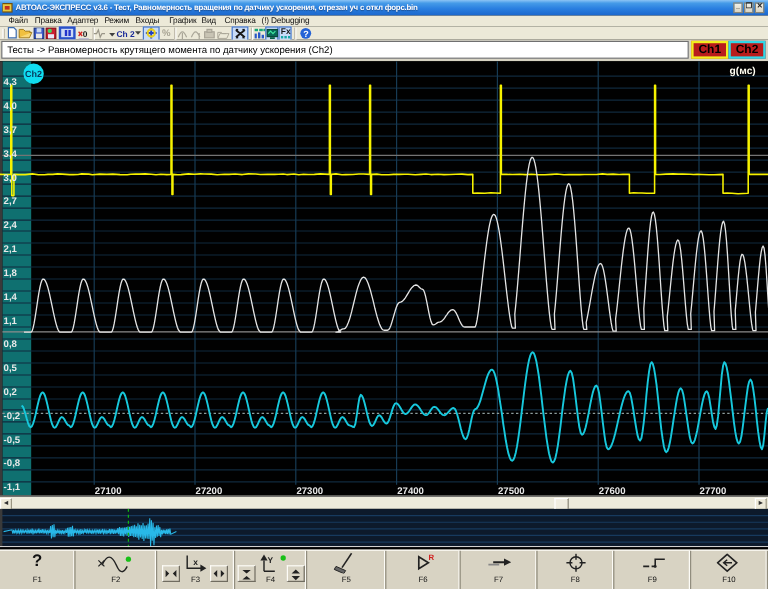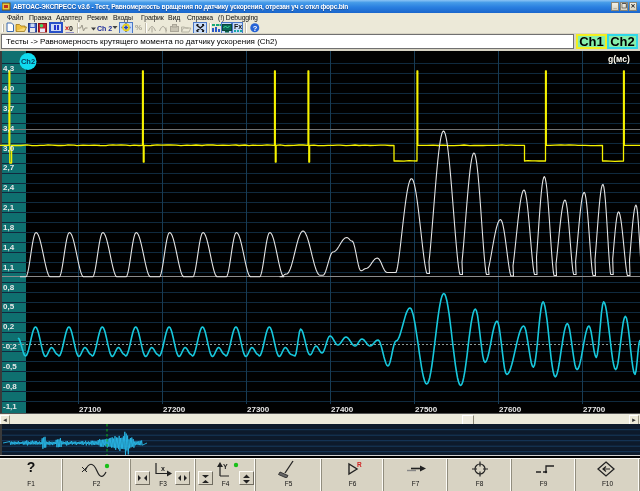--- a/index.html
+++ b/index.html
@@ -5,21 +5,21 @@
 body{font-family:"Liberation Sans",sans-serif;position:relative;}
 .abs{position:absolute;}
 #titlebar{left:0;top:0;width:640px;height:13px;background:linear-gradient(180deg,#8cc4f5 0%,#459be8 20%,#2a7fe0 55%,#1a66cc 100%);color:#fff;font-size:6.6px;font-weight:bold;line-height:13px;letter-spacing:-0.2px;}
 #titlebar .txt{position:absolute;left:13px;top:0;white-space:nowrap;text-shadow:0 1px 1px #1a4a8a;}
 .wbtn{position:absolute;top:2px;width:8px;height:9px;background:linear-gradient(180deg,#f4f1e6,#d8d3c2);border:1px solid #8a8676;font-size:6px;line-height:7px;text-align:center;color:#222;font-weight:bold;}
 #menubar{left:0;top:13px;width:640px;height:9px;background:#ece9d8;color:#111;font-size:6.9px;line-height:9px;letter-spacing:-0.15px;}
 #menubar span{position:absolute;top:0px;}
 #toolbar{left:0;top:22px;width:640px;height:11px;background:#ece9d8;}
 #hdr{left:0;top:33px;width:640px;height:18px;background:#d8d4c4;}
 #hdrbox{position:absolute;left:1px;top:1px;width:573px;height:15px;background:#fff;border:1px solid #707070;color:#000;font-size:8px;line-height:13px;white-space:nowrap;overflow:hidden;}
-.tab{position:absolute;top:1px;width:31px;height:15px;background:#86efac;font-size:13px;font-weight:bold;color:#000;text-align:center;line-height:11px;}
+.tab{position:absolute;top:1px;width:31px;height:15px;background:#b91c1c;font-size:10px;font-weight:bold;color:#000;text-align:center;line-height:11px;}
 #plot{left:0;top:51px;}
 #scroll{left:0;top:413px;width:640px;height:11px;background:#eceadb;border-top:1px solid #555;}
 .sbtn{position:absolute;top:1px;width:10px;height:10px;background:#ece9d8;border:1px solid;border-color:#fff #9a9683 #9a9683 #fff;font-size:6px;line-height:8px;text-align:center;color:#333;}
 #thumb{position:absolute;left:462px;top:1px;width:12px;height:10px;background:#f0ede0;border:1px solid;border-color:#fff #8a8676 #8a8676 #fff;}
 #strip{left:0;top:424px;}
 #btoolbar{left:0;top:458px;width:640px;height:33px;background:#d8d3c3;border-top:1px solid #fdfcf7;}
 .bcell{position:absolute;top:0;height:33px;border-right:1px solid #918d7e;box-shadow:inset -1px 0 0 #fdfcf7;}
 .flab{position:absolute;width:100%;text-align:center;top:21px;font-size:6.5px;color:#111;}
 .bicon{position:absolute;width:100%;text-align:center;top:3px;font-size:13px;color:#111;line-height:14px;}
 .smb{position:absolute;top:12px;width:15px;height:14px;background:#d8d3c3;border:1px solid;border-color:#fdfcf7 #706c60 #706c60 #fdfcf7;}

